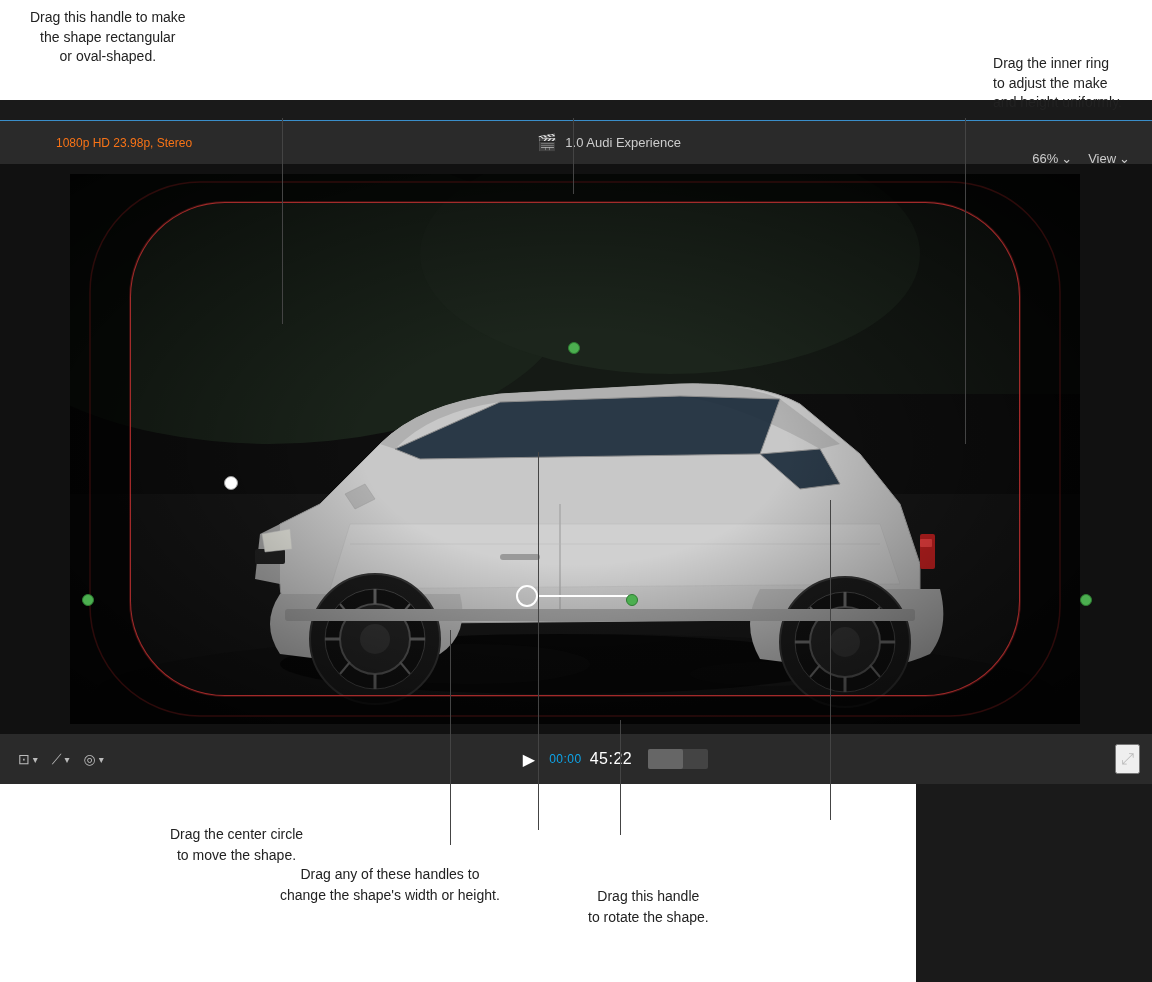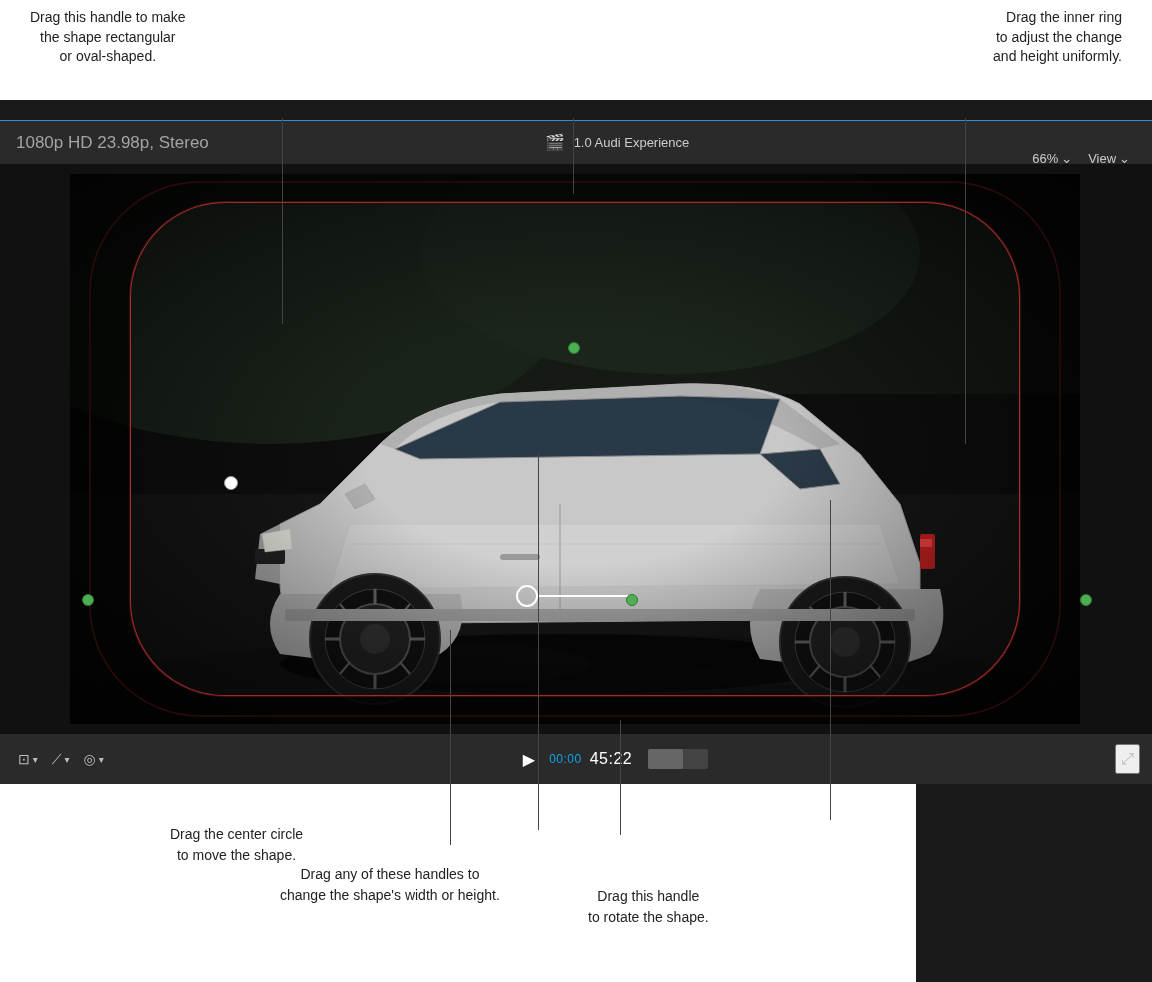--- a/index.html
+++ b/index.html
@@ -29,42 +29,43 @@
 
     .annotation-text {
       font-size: 14px;
       color: #222;
       text-align: center;
       line-height: 1.4;
       max-width: 220px;
     }
 
     .annotation-left { text-align: center; }
-    .annotation-center { text-align: right; }
+    .annotation-center { text-align: left; margin-top: 46px; }
     .annotation-right { text-align: center; }
 
     
     .player-header {
       position: absolute;
       top: 120px;
       left: 0;
       width: 100%;
       height: 44px;
       background: #2a2a2a;
       border-top: 1.5px solid #3a8ec9;
       display: flex;
       align-items: center;
       justify-content: space-between;
       padding: 0 16px;
       z-index: 5;
     }
 
     .player-header-left {
-      color: #a3a3a3;
-      font-size: 17px;
+      color: #f97316;
+      font-size: 12px;
+      margin-left: 40px;
     }
 
     .player-header-center {
       display: flex;
       align-items: center;
       gap: 8px;
       color: #ccc;
       font-size: 13px;
     }
 
@@ -247,21 +248,21 @@
 <body>
 
 <div class="top-annotations">
   <div class="annotation-text annotation-left">
     <span>Drag this handle to make</span><br>
     <span>the shape rectangular</span><br>
     <span>or oval-shaped.</span>
   </div>
   <div class="annotation-text annotation-center">
     <span>Drag the inner ring</span><br>
-    <span>to adjust the change</span><br>
+    <span>to adjust the make</span><br>
     <span>and height uniformly.</span>
   </div>
 </div>
 
 <div class="player-header">
   <div class="player-header-left">
     <span>1080p HD 23.98p, Stereo</span>
   </div>
   <div class="player-header-center">
     <span class="clapper-icon">🎬</span>

